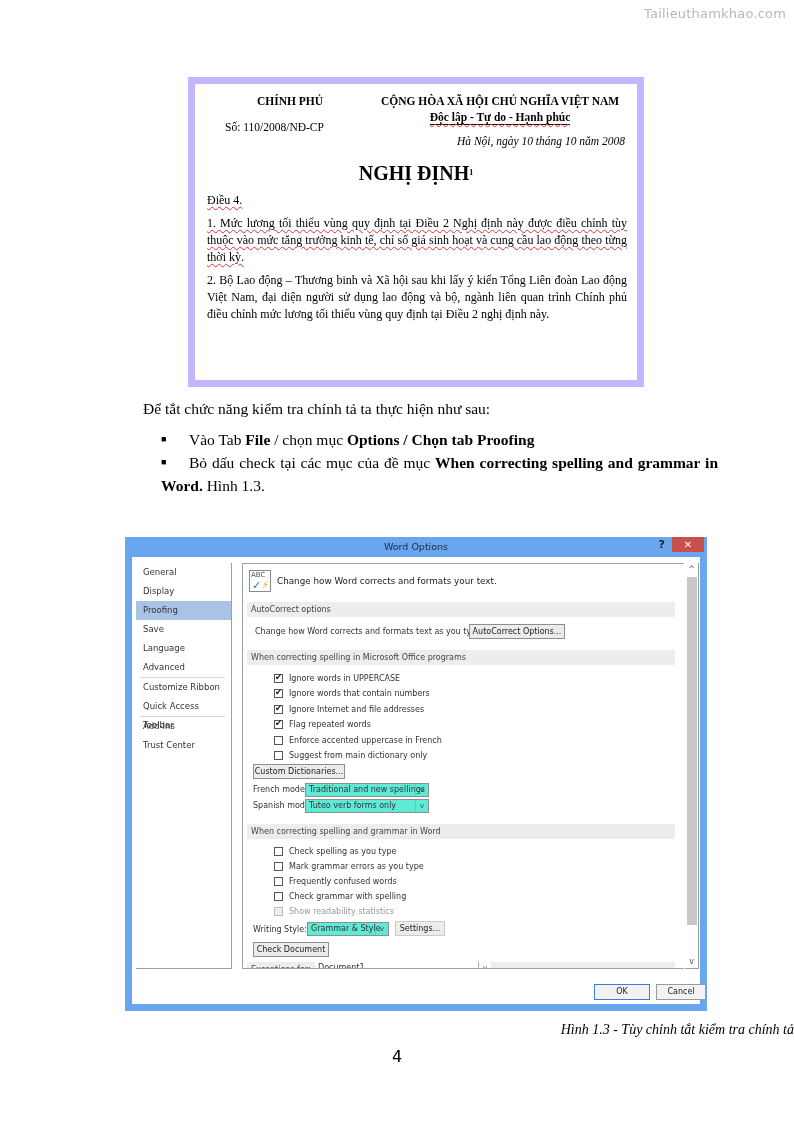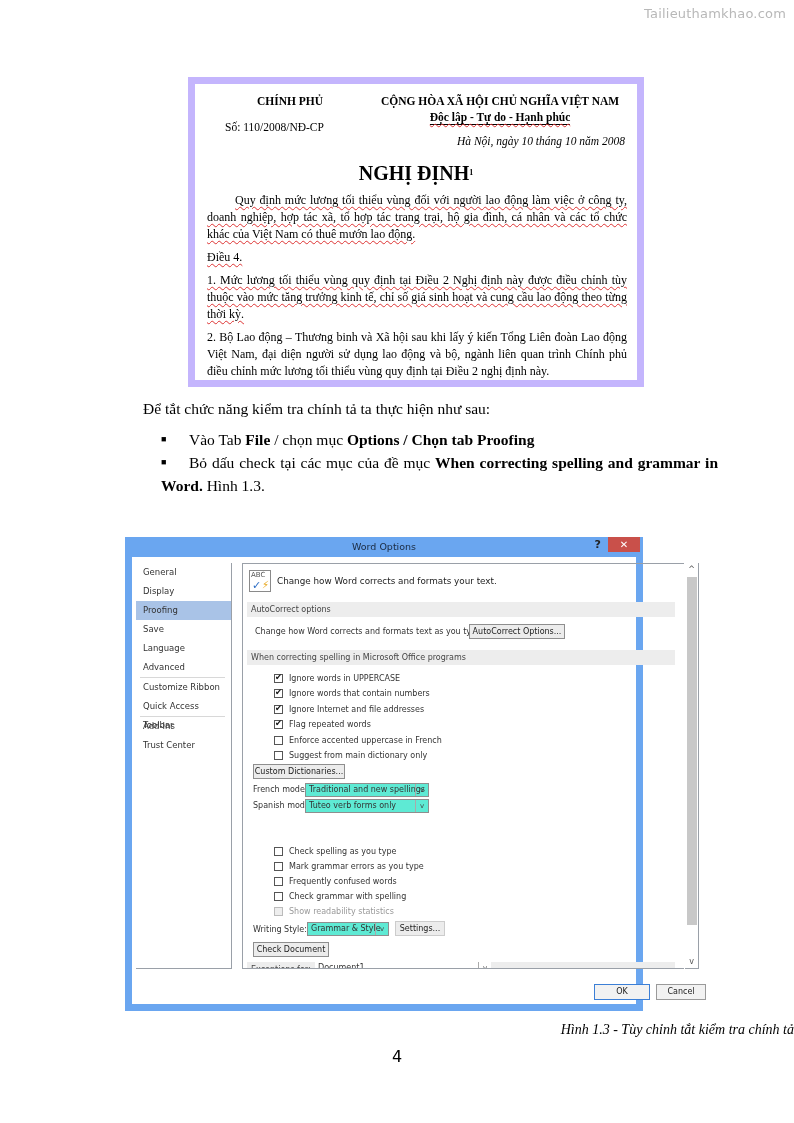--- a/index.html
+++ b/index.html
@@ -25,21 +25,21 @@
   
   .intro { position: absolute; left: 143px; top: 400px; font-size: 15.5px; }
   .bullets { position: absolute; left: 161px; top: 428px; width: 557px; font-size: 15.5px; line-height: 23px; }
   .bullet { position: relative; padding-left: 28px; text-align: justify; }
   .bullet .mark { position: absolute; left: 0; top: 0; font-size: 9px; }
   .bullet.wrap { padding-left: 0; text-indent: 28px; }
   .bullet.wrap .mark { left: 0; text-indent: 0; }
   b { font-weight: bold; }
 
   
-  .dialog { position: absolute; left: 125px; top: 537px; width: 518px; height: 474px; background: #6aa6f0; font-family: "DejaVu Sans", sans-serif; }
+  .dialog { position: absolute; left: 125px; top: 537px; width: 582px; height: 474px; background: #6aa6f0; font-family: "DejaVu Sans", sans-serif; }
   .titlebar { position: absolute; left: 0; top: 0; width: 100%; height: 20px; }
   .title-text { position: absolute; left: 0; right: 0; top: 4px; text-align: center; font-size: 9.5px; color: #1a2a40; }
   .help-btn { position: absolute; right: 42px; top: 1px; font-size: 11px; color: #222; font-weight: bold; }
   .close-btn { position: absolute; right: 3px; top: 0; width: 32px; height: 15px; background: #c9504a; color: #fff; font-size: 10px; text-align: center; line-height: 15px; }
   .client { position: absolute; left: 7px; top: 20px; right: 7px; bottom: 7px; background: #ffffff; }
 
   .nav { position: absolute; left: 4px; top: 6px; width: 96px; height: 406px; border-right: 1px solid #9aa0a8; border-bottom: 1px solid #9aa0a8; }
   .nav-item { height: 19px; line-height: 19px; padding-left: 7px; font-size: 8.5px; color: #333; }
   .nav-item.active { background: #a9c3e7; }
   .nav-sep { height: 1px; background: #d8d8d8; margin: 0 6px 0 4px; }
@@ -79,21 +79,20 @@
 <div class="watermark">Tailieuthamkhao.com</div>
 
 <div class="docbox">
   <div class="doc-left-head">CHÍNH PHỦ</div>
   <div class="doc-left-num">Số: 110/2008/NĐ-CP</div>
   <div class="doc-right-head">CỘNG HÒA XÃ HỘI CHỦ NGHĨA VIỆT NAM</div>
   <div class="doc-right-sub"><span class="squig">Độc lập - Tự do - Hạnh phúc</span></div>
   <div class="doc-date">Hà Nội, ngày 10 tháng 10 năm 2008</div>
   <div class="doc-title"><span>NGHỊ ĐỊNH</span><sup>1</sup></div>
   <div class="doc-body">
-    <p class="squig" style="text-indent:28px">Quy định mức lương tối thiểu vùng đối với người lao động làm việc ở công ty, doanh nghiệp, hợp tác xã, tổ hợp tác trang trại, hộ gia đình, cá nhân và các tổ chức khác của Việt Nam có thuê mướn lao động.</p>
     <p class="squig">Điều 4.</p>
     <p class="squig">1. Mức lương tối thiểu vùng quy định tại Điều 2 Nghị định này được điều chỉnh tùy thuộc vào mức tăng trưởng kinh tế, chỉ số giá sinh hoạt và cung cầu lao động theo từng thời kỳ.</p>
     <p>2. Bộ Lao động – Thương binh và Xã hội sau khi lấy ý kiến Tổng Liên đoàn Lao động Việt Nam, đại diện người sử dụng lao động và bộ, ngành liên quan trình Chính phủ điều chỉnh mức lương tối thiểu vùng quy định tại Điều 2 nghị định này.</p>
   </div>
 </div>
 
 <div class="intro">Để tắt chức năng kiểm tra chính tả ta thực hiện như sau:</div>
 <div class="bullets">
   <div class="bullet">
     <span class="mark">■</span>
@@ -165,20 +164,21 @@
       <div class="row" style="top:187px">
           <span class="cb"></span>
           <span>Suggest from main dictionary only</span>
         </div>
       <div class="btn" style="left:10px; top:200px; width:92px">Custom Dictionaries...</div>
       <div class="lbl" style="left:10px; top:221px">French modes:</div>
       <div class="select" style="left:62px; top:219px; width:124px"><span>Traditional and new spellings</span><span class="arrow">v</span></div>
       <div class="lbl" style="left:10px; top:237px">Spanish modes:</div>
       <div class="select" style="left:62px; top:235px; width:124px"><span>Tuteo verb forms only</span><span class="arrow">v</span></div>
 
+      <div class="sect" style="top:260px">When correcting spelling and grammar in Word</div>
       <div class="row" style="top:283px">
           <span class="cb"></span>
           <span>Check spelling as you type</span>
         </div>
       <div class="row" style="top:298px">
           <span class="cb"></span>
           <span>Mark grammar errors as you type</span>
         </div>
       <div class="row" style="top:313px">
           <span class="cb"></span>

